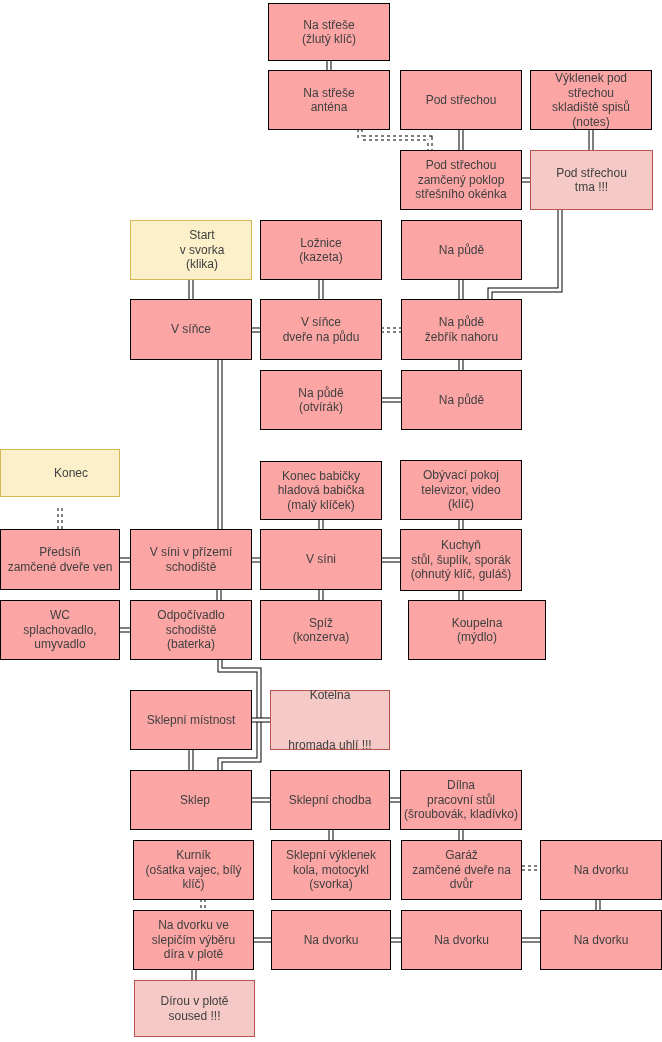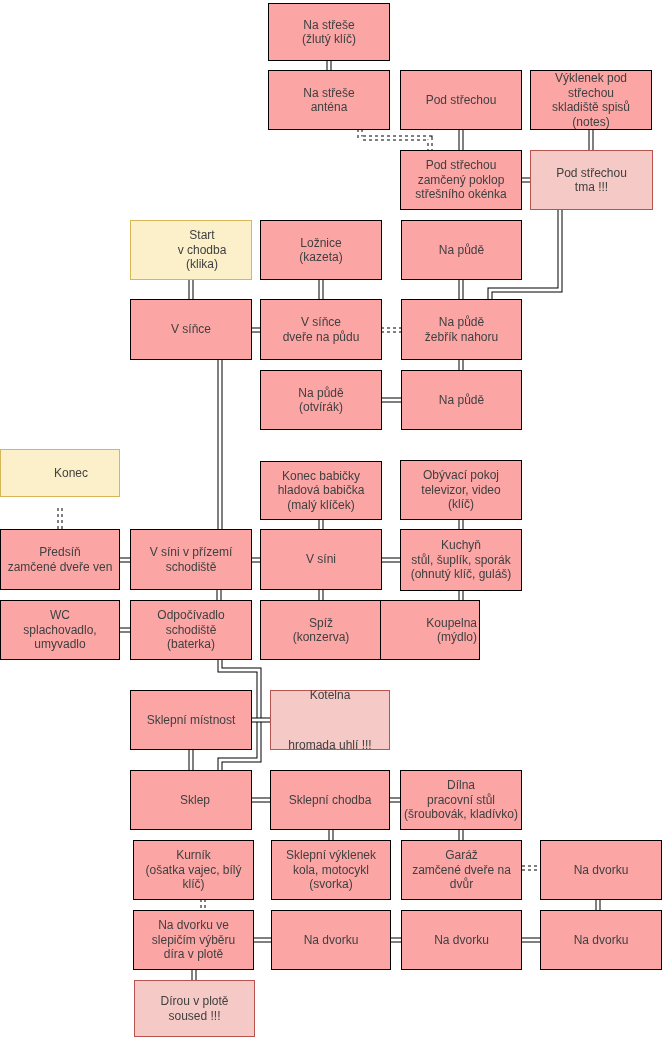--- a/index.html
+++ b/index.html
@@ -151,21 +151,21 @@
       <div>Pod střechou</div>
       <div>zamčený poklop</div>
       <div>střešního okénka</div>
     </div>
     <div class="node danger" style="left: 530px; top: 150px; width: 123px; height: 60px;">
       <div>Pod střechou</div>
       <div>tma !!!</div>
     </div>
     <div class="node accent" style="left: 130px; top: 220px; width: 122px; height: 60px;">
       <div>Start</div>
-      <div>v chodba</div>
+      <div>v svorka</div>
       <div>(klika)</div>
     </div>
     <div class="node normal" style="left: 260px; top: 220px; width: 122px; height: 60px;">
       <div>Ložnice</div>
       <div>(kazeta)</div>
     </div>
     <div class="node normal" style="left: 401px; top: 220px; width: 121px; height: 60px;">
       <div>Na půdě</div>
     </div>
     <div class="node normal" style="left: 130px; top: 299px; width: 122px; height: 61px;">
@@ -222,21 +222,21 @@
     </div>
     <div class="node normal" style="left: 130px; top: 600px; width: 122px; height: 60px;">
       <div>Odpočívadlo</div>
       <div>schodiště</div>
       <div>(baterka)</div>
     </div>
     <div class="node normal" style="left: 260px; top: 600px; width: 122px; height: 60px;">
       <div>Spíž</div>
       <div>(konzerva)</div>
     </div>
-    <div class="node normal" style="left: 380px; top: 600px; width: 100px; height: 60px; align-items: flex-end;">
+    <div class="node normal" style="left: 408px; top: 600px; width: 138px; height: 60px;">
       <div>Koupelna</div>
       <div>(mýdlo)</div>
     </div>
     <div class="node normal" style="left: 130px; top: 690px; width: 122px; height: 60px;">
       <div>Sklepní místnost</div>
     </div>
     <div class="node danger" style="left: 270px; top: 690px; width: 120px; height: 60px; gap: 36px;">
       <div>Kotelna</div>
       <div>hromada uhlí !!!</div>
     </div>

